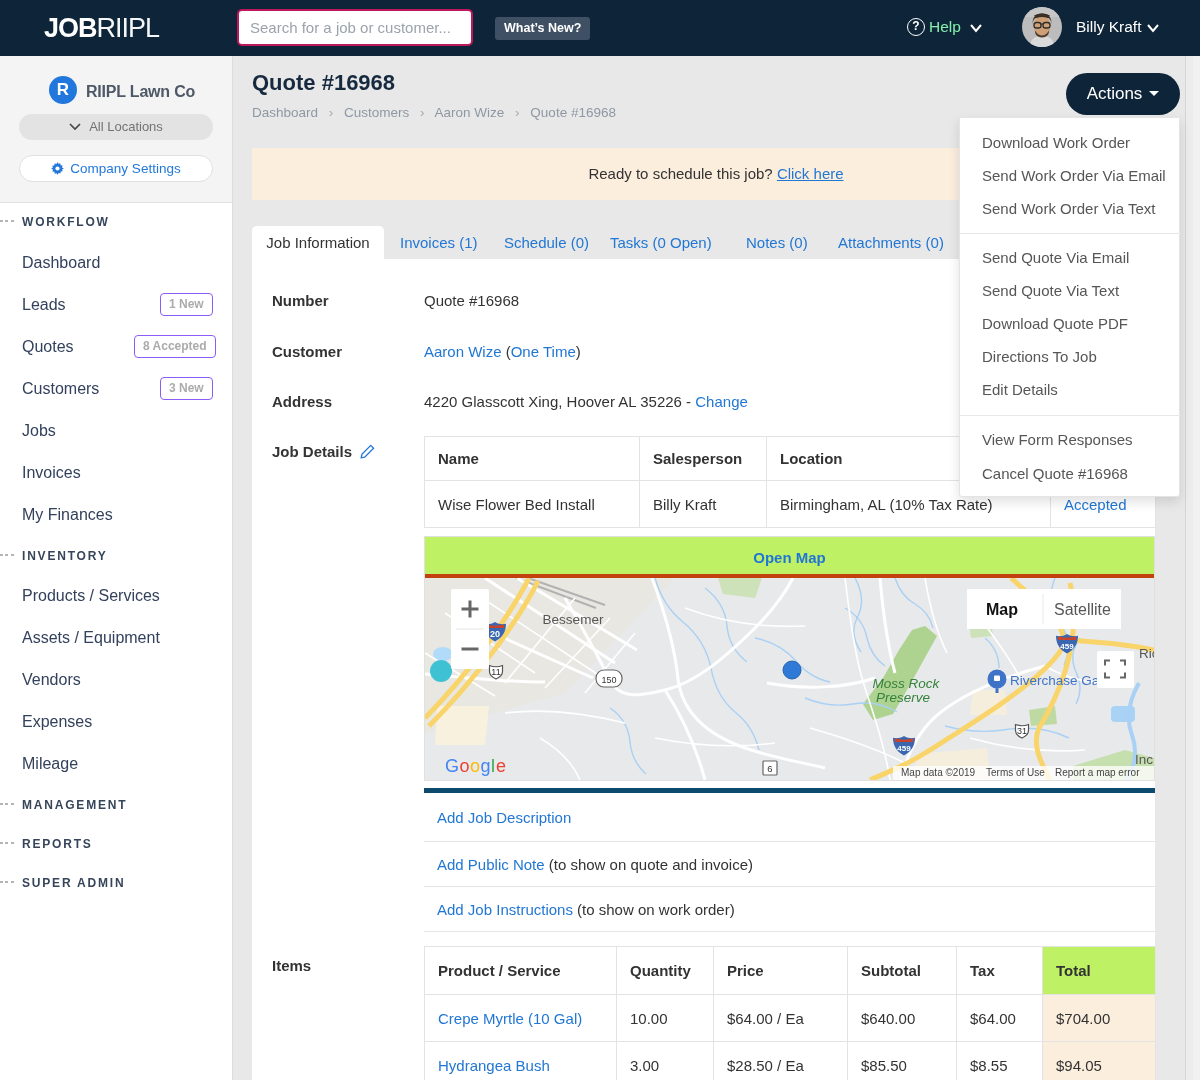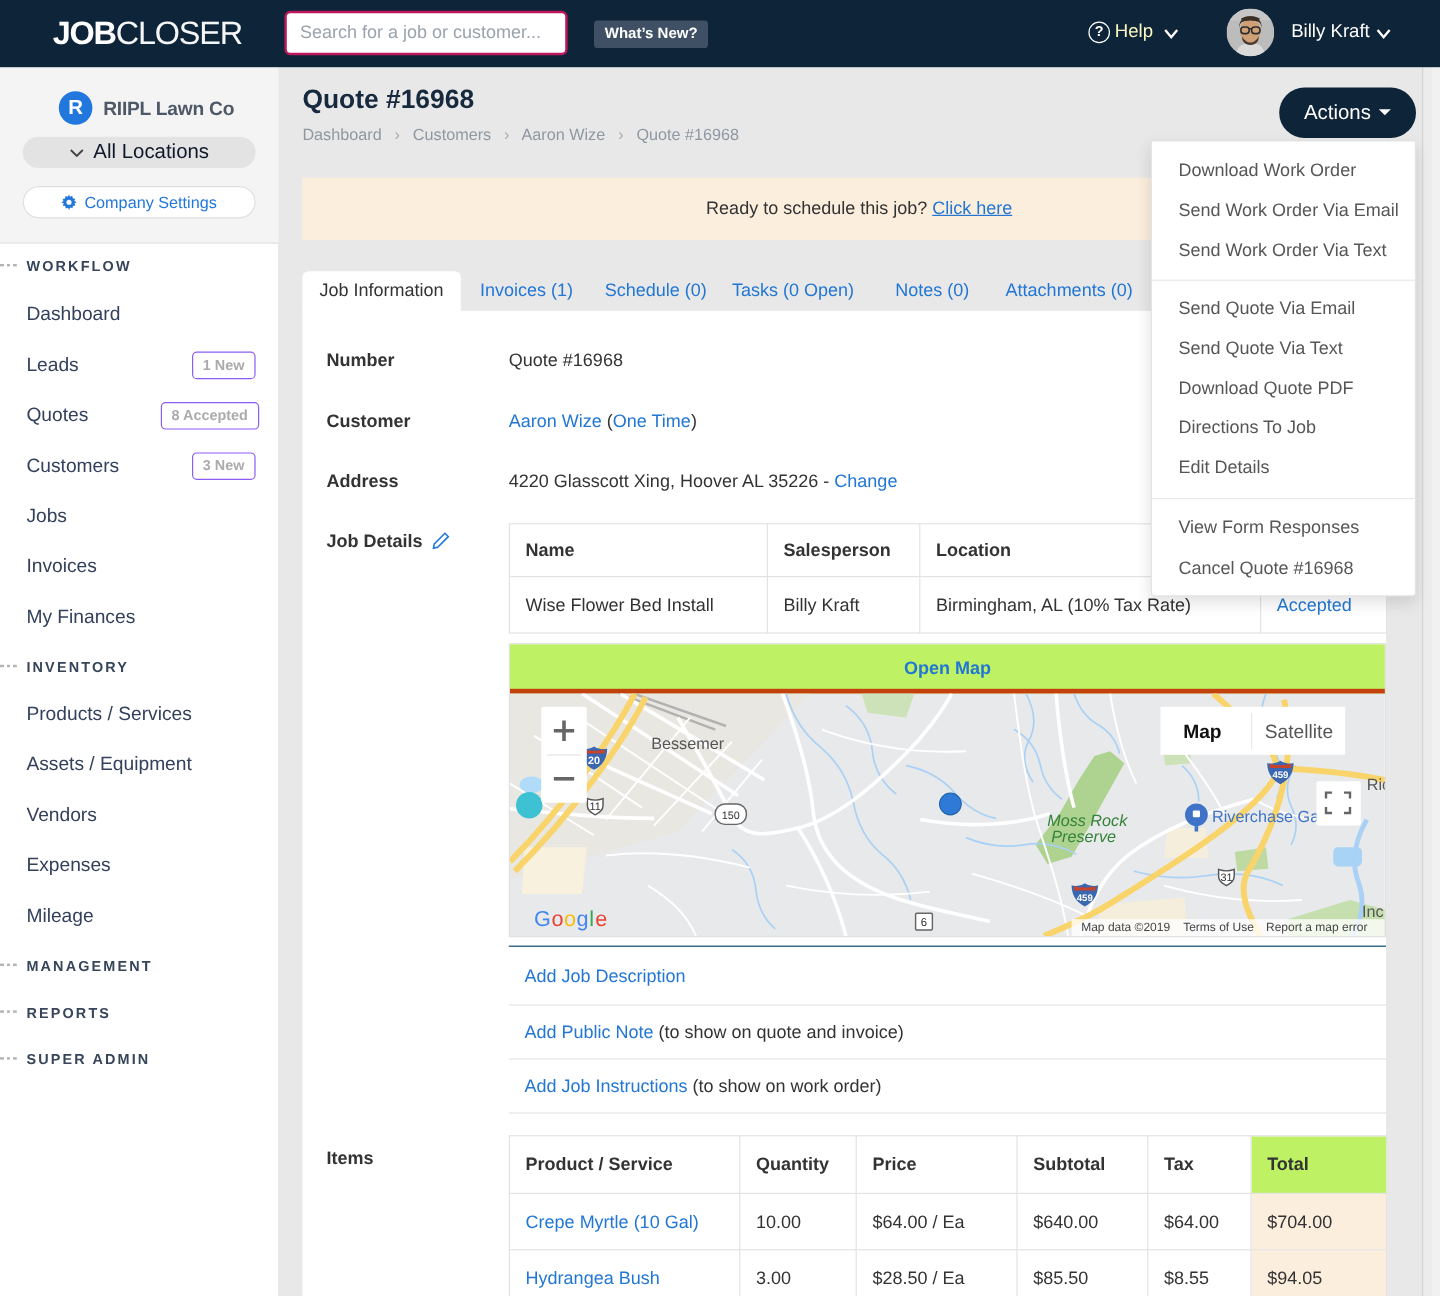--- a/index.html
+++ b/index.html
@@ -10,31 +10,31 @@
 .blue { color:#2277d4; }
 
 
 .topbar { position:absolute; left:0; top:0; width:1200px; height:56px; background:#0e2438; z-index:30; }
 .logo { position:absolute; left:44px; top:13px; font-size:27px; color:#fff; letter-spacing:-1px; }
 .logo b { font-weight:700; }
 .logo span { font-weight:400; opacity:0.96; }
 .search { position:absolute; left:237px; top:9px; width:236px; height:37px; background:#fff; border:2px solid #be185d; border-radius:5px; padding-left:11px; font-size:15px; color:#9aa3ad; line-height:33px; }
 .whatsnew { position:absolute; left:495px; top:17px; height:23px; background:#3f5064; border-radius:3px; color:#fff; font-size:12.5px; font-weight:700; line-height:23px; padding:0 9px; }
 .help-q { position:absolute; left:907px; top:18px; width:18px; height:18px; border:1.6px solid #fff; border-radius:50%; color:#fff; font-size:12px; font-weight:700; text-align:center; line-height:15px; }
-.help-t { position:absolute; left:929px; top:18px; color:#fef9c3; font-size:15.5px; }
+.help-t { position:absolute; left:929px; top:18px; color:#86efac; font-size:15.5px; }
 .avatar { position:absolute; left:1022px; top:7px; width:40px; height:40px; border-radius:50%; overflow:hidden; }
 .uname { position:absolute; left:1076px; top:18px; color:#fff; font-size:15.5px; }
 .chev { position:absolute; }
 
 
 .sidebar { position:absolute; left:0; top:56px; width:233px; height:1024px; background:#fff; border-right:1px solid #dcdcdc; }
 .sidetop { position:absolute; left:0; top:0; width:232px; height:147px; background:#f4f4f4; border-bottom:1px solid #e2e2e2; }
 .rlogo { position:absolute; left:49px; top:20px; width:28px; height:28px; border-radius:50%; background:#2277dd; color:#fff; font-weight:700; font-size:17px; text-align:center; line-height:28px; }
 .coname { position:absolute; left:86px; top:27px; font-size:16px; font-weight:700; color:#4e5866; letter-spacing:-0.2px; }
-.pill1 { position:absolute; left:19px; top:58px; width:194px; height:26px; border-radius:13px; background:#e3e3e3; font-size:17px; color:#0f172a; text-align:center; line-height:25px; }
+.pill1 { position:absolute; left:19px; top:58px; width:194px; height:26px; border-radius:13px; background:#e3e3e3; font-size:13px; color:#737373; text-align:center; line-height:25px; }
 .pill2 { position:absolute; left:19px; top:99px; width:194px; height:27px; border-radius:14px; background:#fff; border:1px solid #e0e0e0; font-size:13.5px; color:#2277dd; text-align:center; line-height:25px; }
 .shead { position:absolute; left:22px; font-size:12px; font-weight:700; letter-spacing:1.8px; color:#36455a; }
 .shead:before { content:""; position:absolute; left:-22px; top:5px; width:14px; height:2px; background:repeating-linear-gradient(90deg,#b4b4b4 0,#b4b4b4 3px,transparent 3px,transparent 5.5px); }
 .sitem { position:absolute; left:22px; font-size:16px; color:#33415c; }
 .sbadge { position:absolute; border:1px solid #8b5cf6; border-radius:4px; color:#ababab; font-size:12px; font-weight:700; height:23px; line-height:21px; padding:0 8px; }
 
 
 .h1 { position:absolute; left:252px; top:70px; font-size:22px; font-weight:700; color:#17293e; }
 .crumb { position:absolute; left:252px; top:105px; font-size:13.5px; color:#8e98a3; }
 .crumb .sep { margin:0 7px; color:#a2abb5; }
@@ -46,36 +46,36 @@
 .tab { position:absolute; top:226px; height:33px; font-size:15px; color:#2277d4; line-height:33px; }
 .panel { position:absolute; left:252px; top:259px; width:903px; height:821px; background:#fff; }
 
 .lab { position:absolute; left:272px; font-size:15px; font-weight:700; color:#333; }
 .val { position:absolute; left:424px; font-size:15px; color:#333; }
 
 table.grid { position:absolute; border-collapse:collapse; font-size:15px; color:#333; background:#fff; }
 table.grid td, table.grid th { border:1px solid #e3e3e3; text-align:left; font-weight:400; padding:0 0 0 13px; }
 table.grid th { font-weight:700; }
 
-.addbox { position:absolute; left:424px; top:788px; width:731px; height:142px; border-top:1px solid #0c4a6e; font-size:15px; }
+.addbox { position:absolute; left:424px; top:788px; width:731px; height:142px; border-top:5px solid #0c4a6e; font-size:15px; }
 .addrow { height:45px; line-height:45px; border-bottom:1px solid #e5e5e5; padding-left:13px; }
 .addrow.first { height:49px; line-height:49px; }
 
 .dropdown { position:absolute; left:959px; top:117px; width:221px; height:380px; background:#fff; border:1px solid #e4e4e4; box-shadow:0 5px 12px rgba(0,0,0,0.12); z-index:40; border-radius:0 0 3px 3px; }
 .ditem { position:absolute; left:22px; font-size:15px; color:#565656; white-space:nowrap; }
 .ddiv { position:absolute; left:0; width:221px; border-top:1px solid #e8e8e8; }
 
 .sbA { position:absolute; left:1185px; top:56px; width:8px; height:1024px; background:#ececec; border-left:1px solid #d5d5d5; }
 .sbB { position:absolute; left:1193px; top:0; width:7px; height:1080px; background:#f1f1f1; }
 </style>
 </head>
 <body>
 
 <div class="topbar">
-  <div class="logo"><b>JOB</b><span>CLOSER</span></div>
+  <div class="logo"><b>JOB</b><span>RIIPL</span></div>
   <div class="search">Search for a job or customer...</div>
   <div class="whatsnew">What’s New?</div>
   <div class="help-q">?</div>
   <div class="help-t">Help</div>
   <svg class="chev" style="left:969px;top:23px;" width="14" height="10">
       <polyline points="2,2 7,8 12,2" fill="none" stroke="#fff" stroke-width="2"></polyline>
     </svg>
   <div class="avatar">
     <svg width="40" height="40">
       <rect width="40" height="40" fill="#bcbcbc"></rect>

